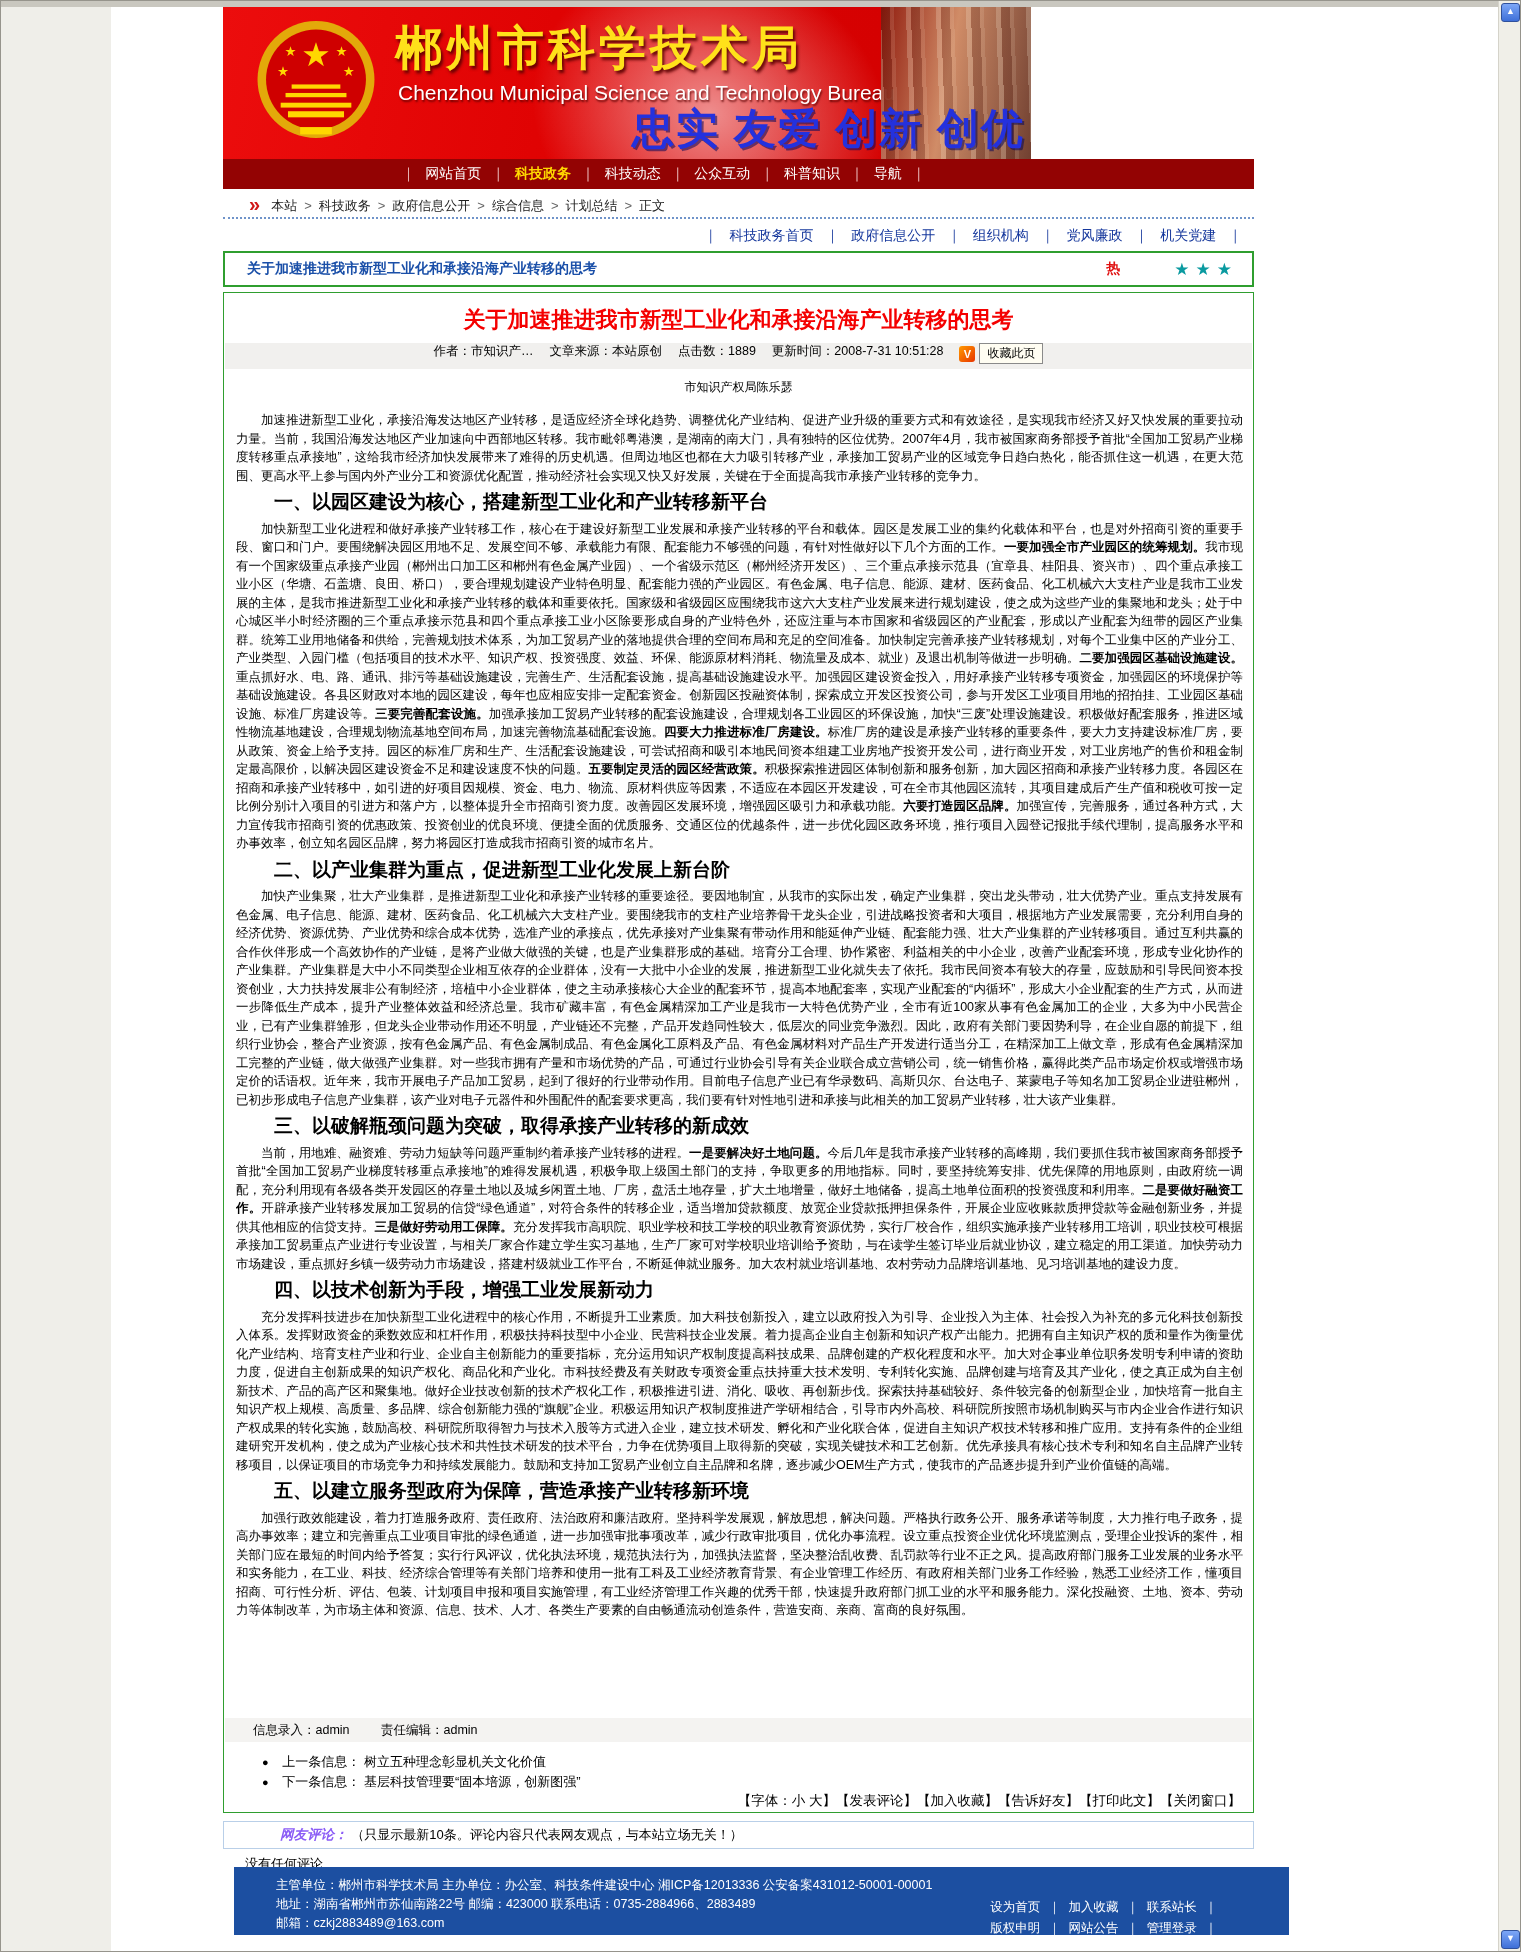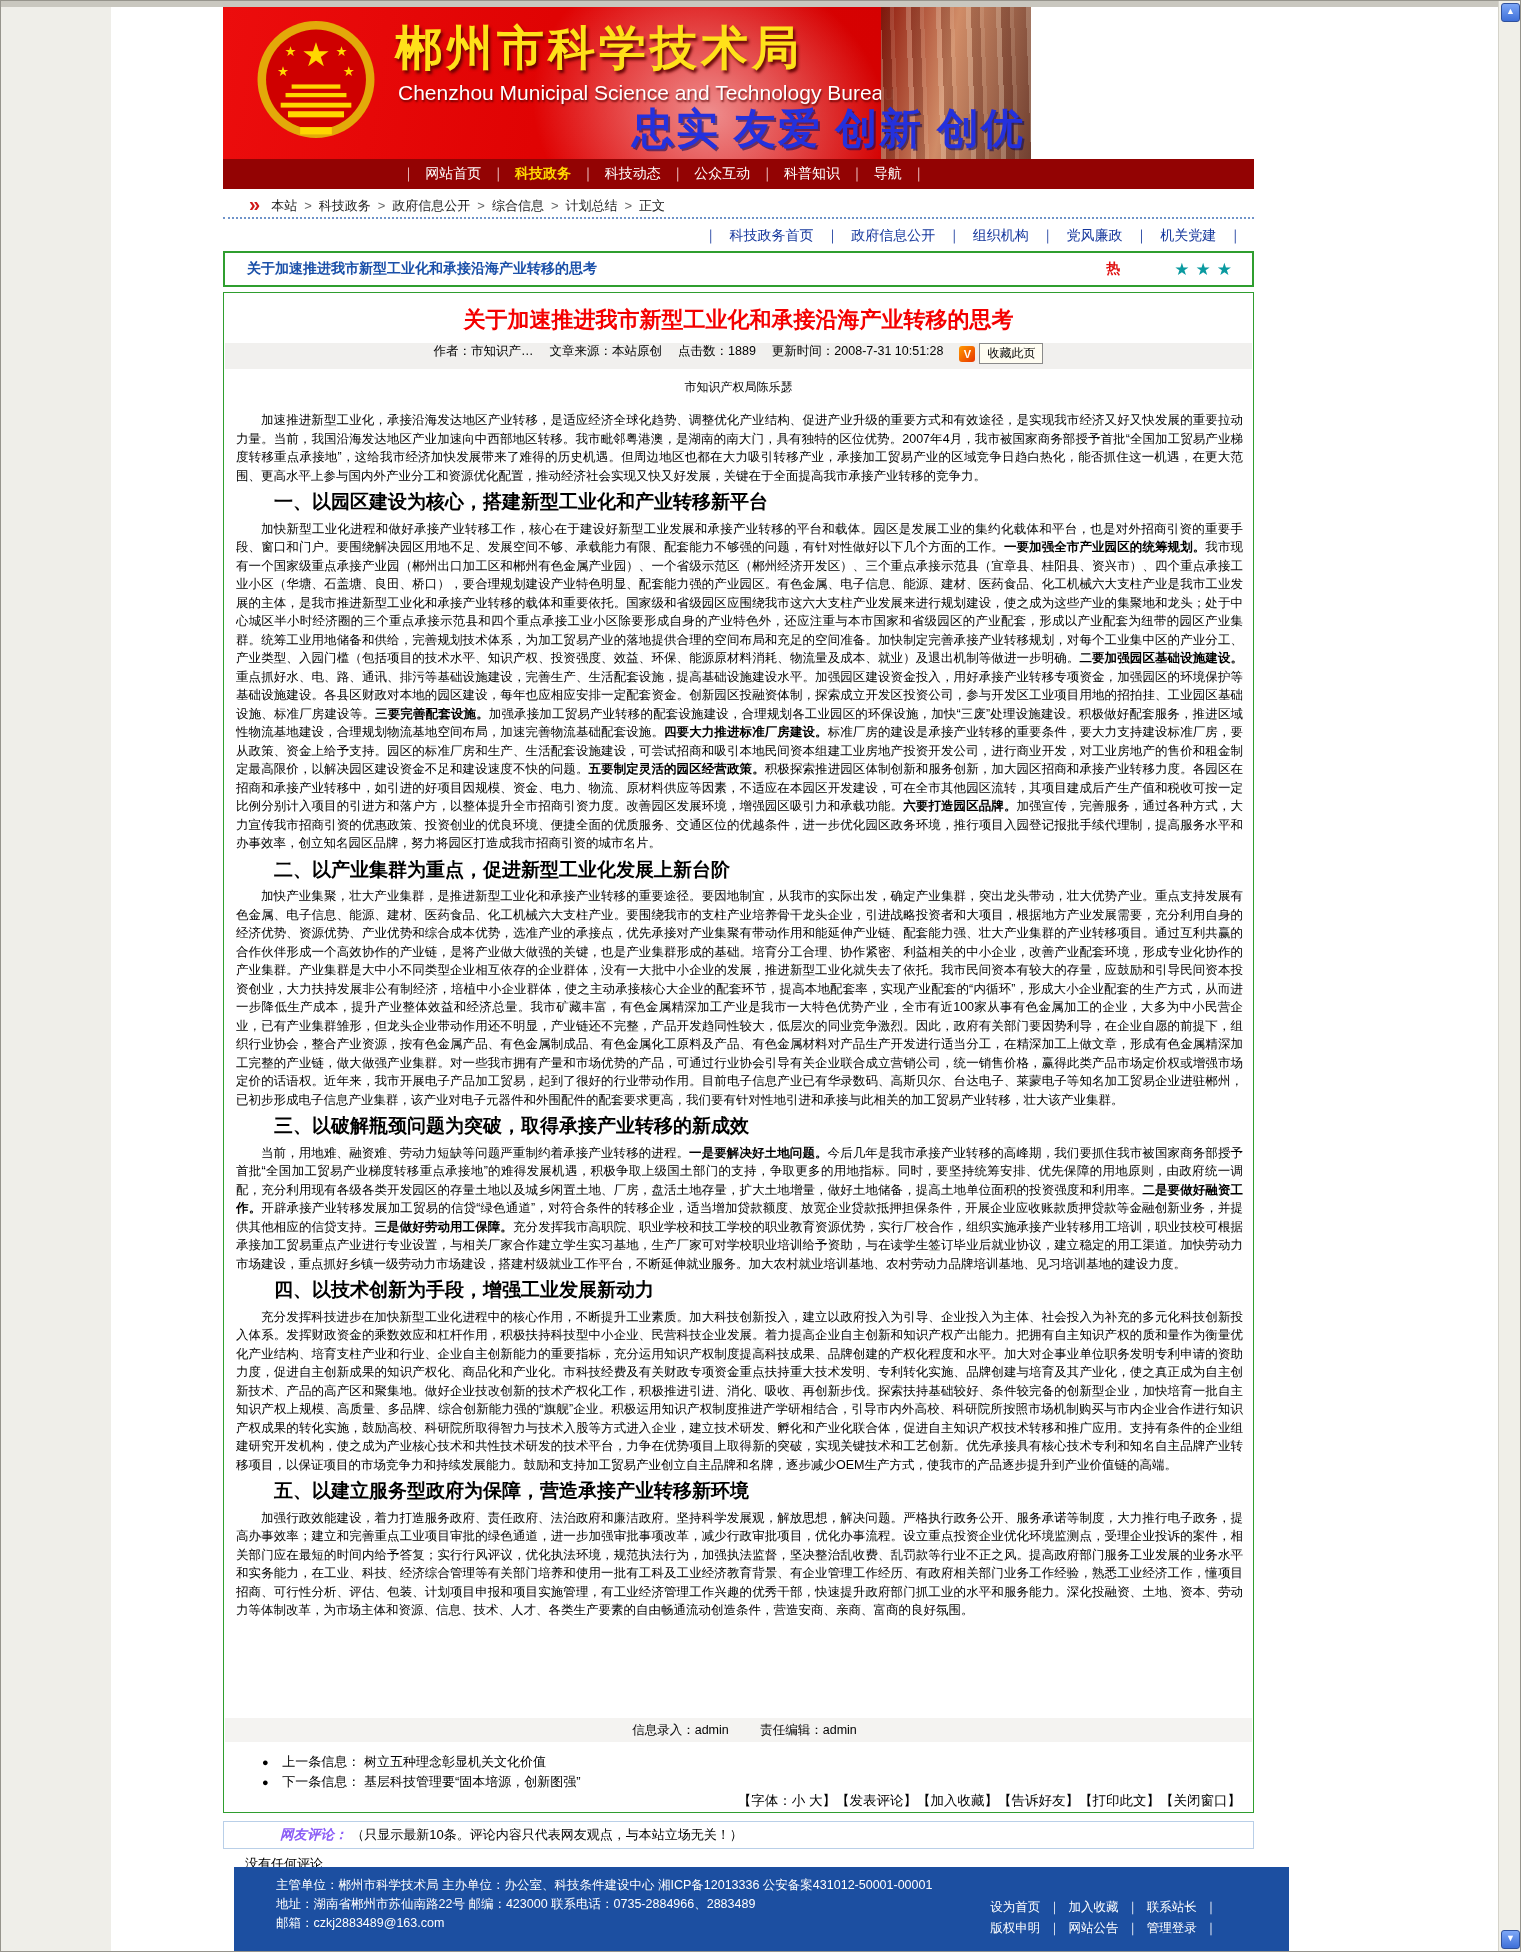--- a/index.html
+++ b/index.html
@@ -64,38 +64,38 @@
   .fav-icon{display:inline-block;width:16px;height:16px;background:linear-gradient(135deg,#ff9a00,#e83400);
     color:#fff;font-weight:bold;font-size:11px;text-align:center;line-height:16px;border-radius:3px;}
   .fav-box{border:1px solid #8a8a8a;background:#fffdf2;padding:1px 7px;font-size:12px;}
   .byline{text-align:center;font-size:12px;color:#000;margin-top:10px;height:20px;}
   .art-body{position:absolute;left:12px;right:10px;top:118px;bottom:96px;overflow:hidden;
     font-size:12.5px;line-height:18.5px;text-align:justify;color:#000;}
   .art-body p.body{text-indent:2em;margin:0 0 8px;}
   .art-body p.sec{font-weight:bold;font-size:19px;text-indent:2em;margin:4px 0 8px;}
 
   .info-bar{position:absolute;left:1px;right:1px;bottom:70px;height:24px;line-height:24px;background:#f4f3f1;
-    text-align:center;font-size:12.5px;color:#000;padding-right:16px;}
+    text-align:left;font-size:12.5px;color:#000;padding-right:16px;}
   .info-bar span.pair{margin-left:28px;}
   .adjacent{position:absolute;left:38px;bottom:20px;font-size:13px;color:#000;list-style:none;margin:0;padding:0;}
   .adjacent li{height:20px;line-height:20px;}
   .adjacent .dot{color:#000;margin-right:10px;font-size:11px;}
   .adjacent .adj-title{cursor:pointer;}
   .controls{position:absolute;right:12px;bottom:1px;height:20px;line-height:20px;font-size:13.5px;color:#000;white-space:nowrap;}
   .controls span{cursor:pointer;}
 
   
   .comments-head{position:absolute;left:112px;top:1814px;width:1031px;height:28px;line-height:26px;
     border:1px solid #b9cfe8;box-sizing:border-box;background:#fff;padding-left:56px;font-size:13.5px;white-space:nowrap;}
   .cm-label{font-weight:bold;color:#8b5cf6;font-style:italic;}
   .cm-note{color:#000000;font-size:13px;}
   .no-comments{position:absolute;left:134px;top:1848px;font-size:13px;color:#000;}
 
   
-  .footer{position:absolute;left:123px;top:1860px;width:1055px;height:86px;background:#1c4fa1;color:#fff;
+  .footer{position:absolute;left:123px;top:1860px;width:1055px;height:68px;background:#1c4fa1;color:#fff;
     font-size:12.5px;padding:9px 0 0 42px;box-sizing:border-box;line-height:19px;}
   .f-notice{color:#00d23c;}
   .f-links{position:absolute;right:64px;top:30px;line-height:21px;white-space:nowrap;}
   .f-links .sep{margin:0 8px;}
   .f-links span{cursor:pointer;}
 
   
   .scrollbar{position:absolute;right:0;top:0;width:21px;height:100%;background:#f0efe8;border-left:1px solid #d5d3ca;}
   .sb-btn{position:absolute;left:2px;width:17px;height:17px;background:linear-gradient(180deg,#7da7f7,#3e6fd8);
     border:1px solid #30519c;border-radius:3px;color:#fff;font-size:9px;line-height:15px;text-align:center;cursor:pointer;}

